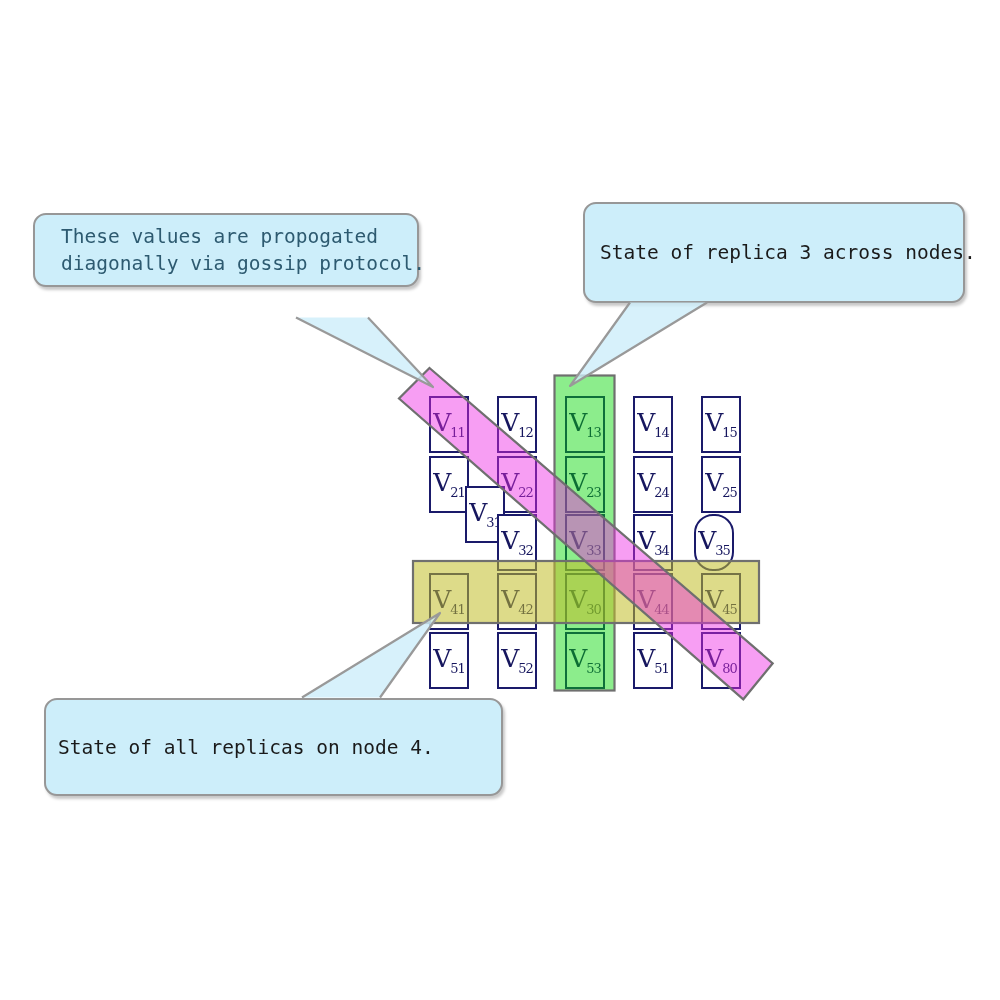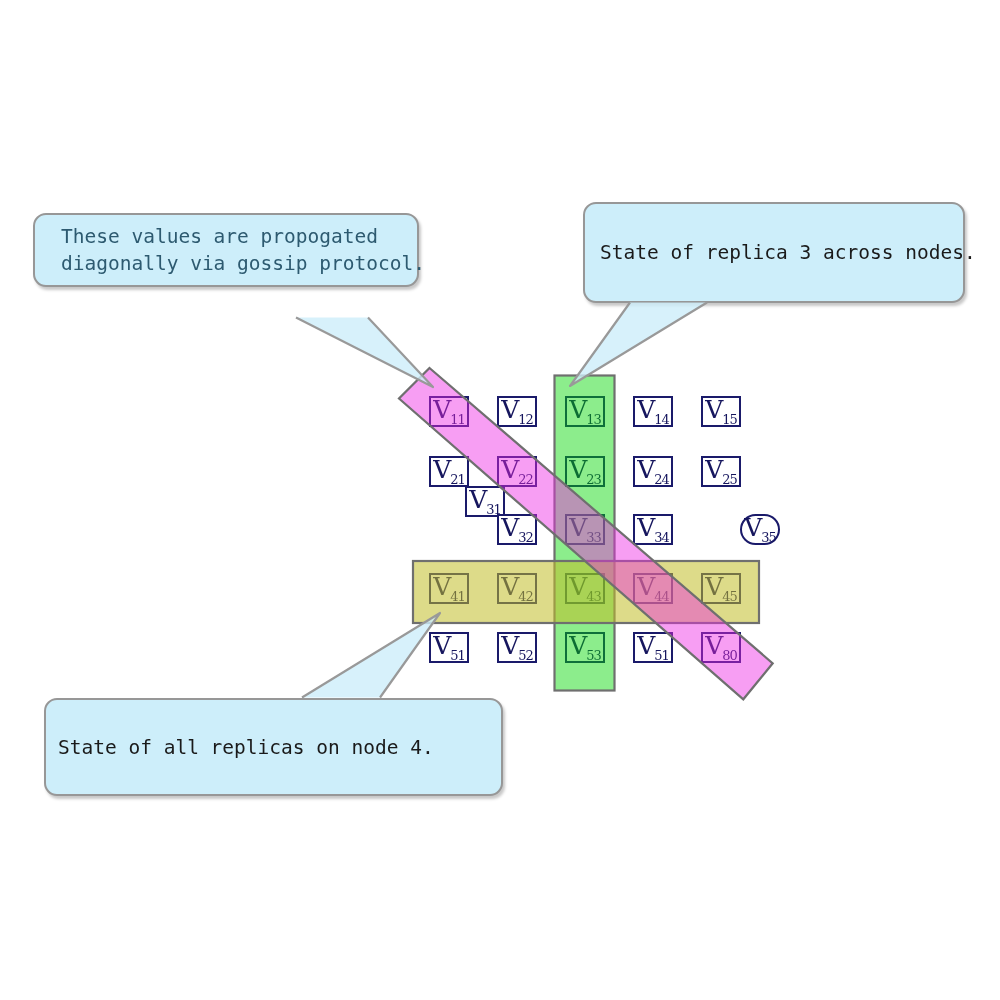--- a/index.html
+++ b/index.html
@@ -7,21 +7,21 @@
     position:relative; width:1000px; height:1000px; background:#ffffff;
     font-family:"DejaVu Sans Mono", monospace; overflow:hidden;
   }
   .layer { position:absolute; inset:0; width:1000px; height:1000px; pointer-events:none; }
   #grid-layer   { z-index:1; }
   #band-layer   { z-index:2; }
   .callout      { z-index:3; }
   #arrow-layer  { z-index:4; }
 
   .cell {
-    position:absolute; width:40px; height:31px; box-sizing:border-box;
+    position:absolute; width:40px; height:57px; box-sizing:border-box;
     border:2.5px solid var(--cell-border); background:#ffffff;
     display:flex; align-items:center; justify-content:center;
     color:var(--cell-text);
     font-family:"DejaVu Serif", serif;
   }
   .cell .vlab { font-size:25px; line-height:1; }
   .cell sub { font-size:13px; line-height:1; vertical-align:-6px; margin-left:-1px; letter-spacing:-1px; }
 
   .callout {
     position:absolute; box-sizing:border-box;
@@ -77,31 +77,31 @@
       </div>
       <div class="cell" style="left: 497px; top: 514px;">
         <span class="vlab">V<sub>32</sub></span>
       </div>
       <div class="cell" style="left: 565px; top: 514px;">
         <span class="vlab">V<sub>33</sub></span>
       </div>
       <div class="cell" style="left: 633px; top: 514px;">
         <span class="vlab">V<sub>34</sub></span>
       </div>
-      <div class="cell" style="left: 740px; top: 514px; border-radius: 19px;">
+      <div class="cell" style="left: 694px; top: 514px; border-radius: 19px;">
         <span class="vlab">V<sub>35</sub></span>
       </div>
       <div class="cell" style="left: 429px; top: 573px;">
         <span class="vlab">V<sub>41</sub></span>
       </div>
       <div class="cell" style="left: 497px; top: 573px;">
         <span class="vlab">V<sub>42</sub></span>
       </div>
       <div class="cell" style="left: 565px; top: 573px;">
-        <span class="vlab">V<sub>43</sub></span>
+        <span class="vlab">V<sub>30</sub></span>
       </div>
       <div class="cell" style="left: 633px; top: 573px;">
         <span class="vlab">V<sub>44</sub></span>
       </div>
       <div class="cell" style="left: 701px; top: 573px;">
         <span class="vlab">V<sub>45</sub></span>
       </div>
       <div class="cell" style="left: 429px; top: 632px;">
         <span class="vlab">V<sub>51</sub></span>
       </div>

